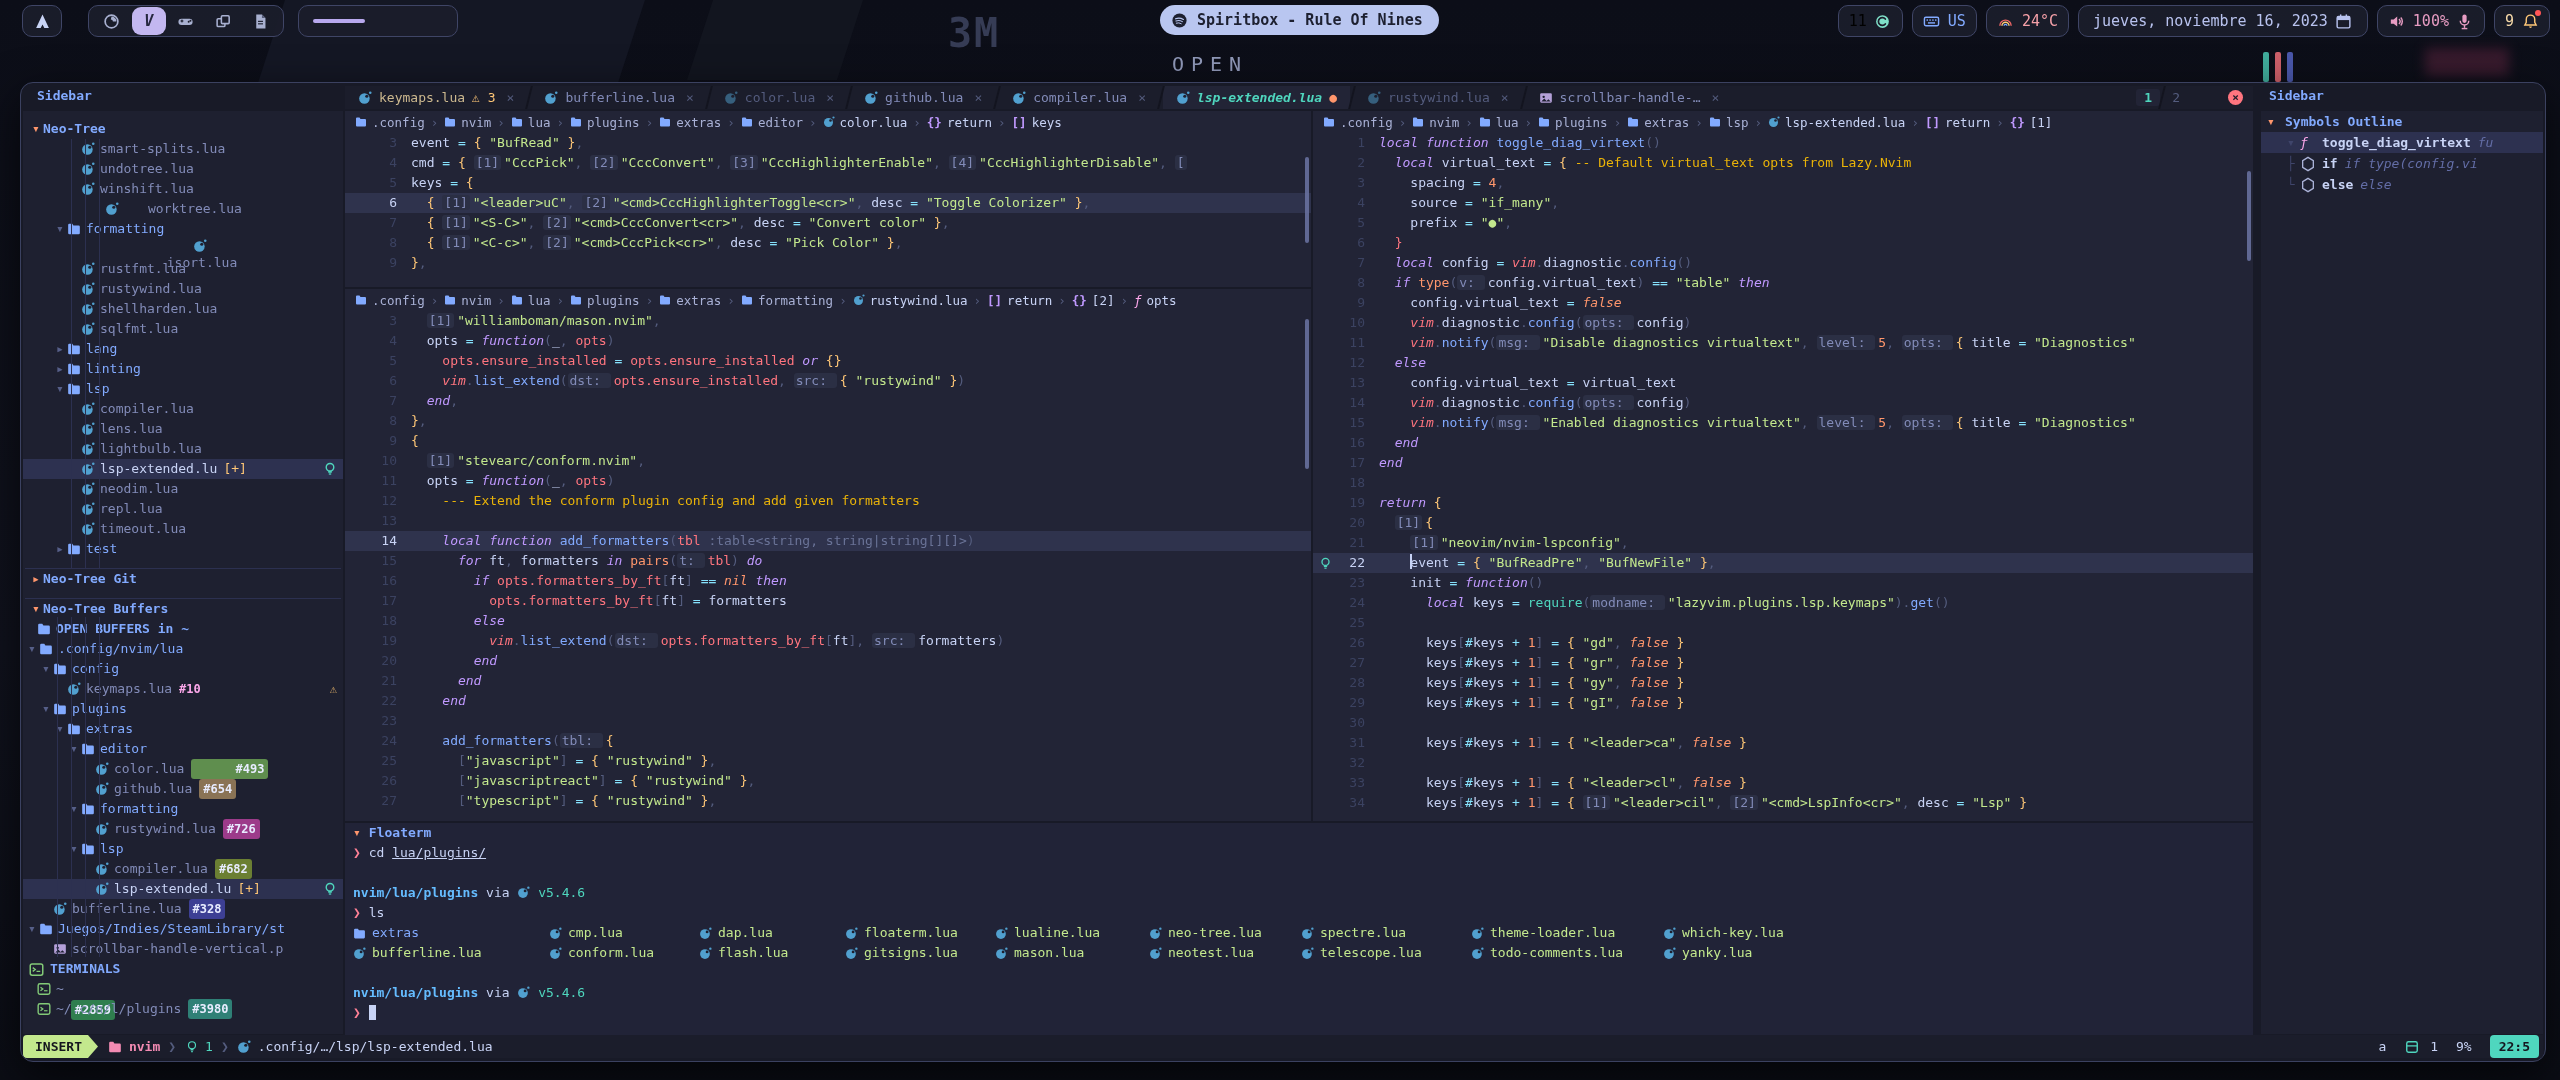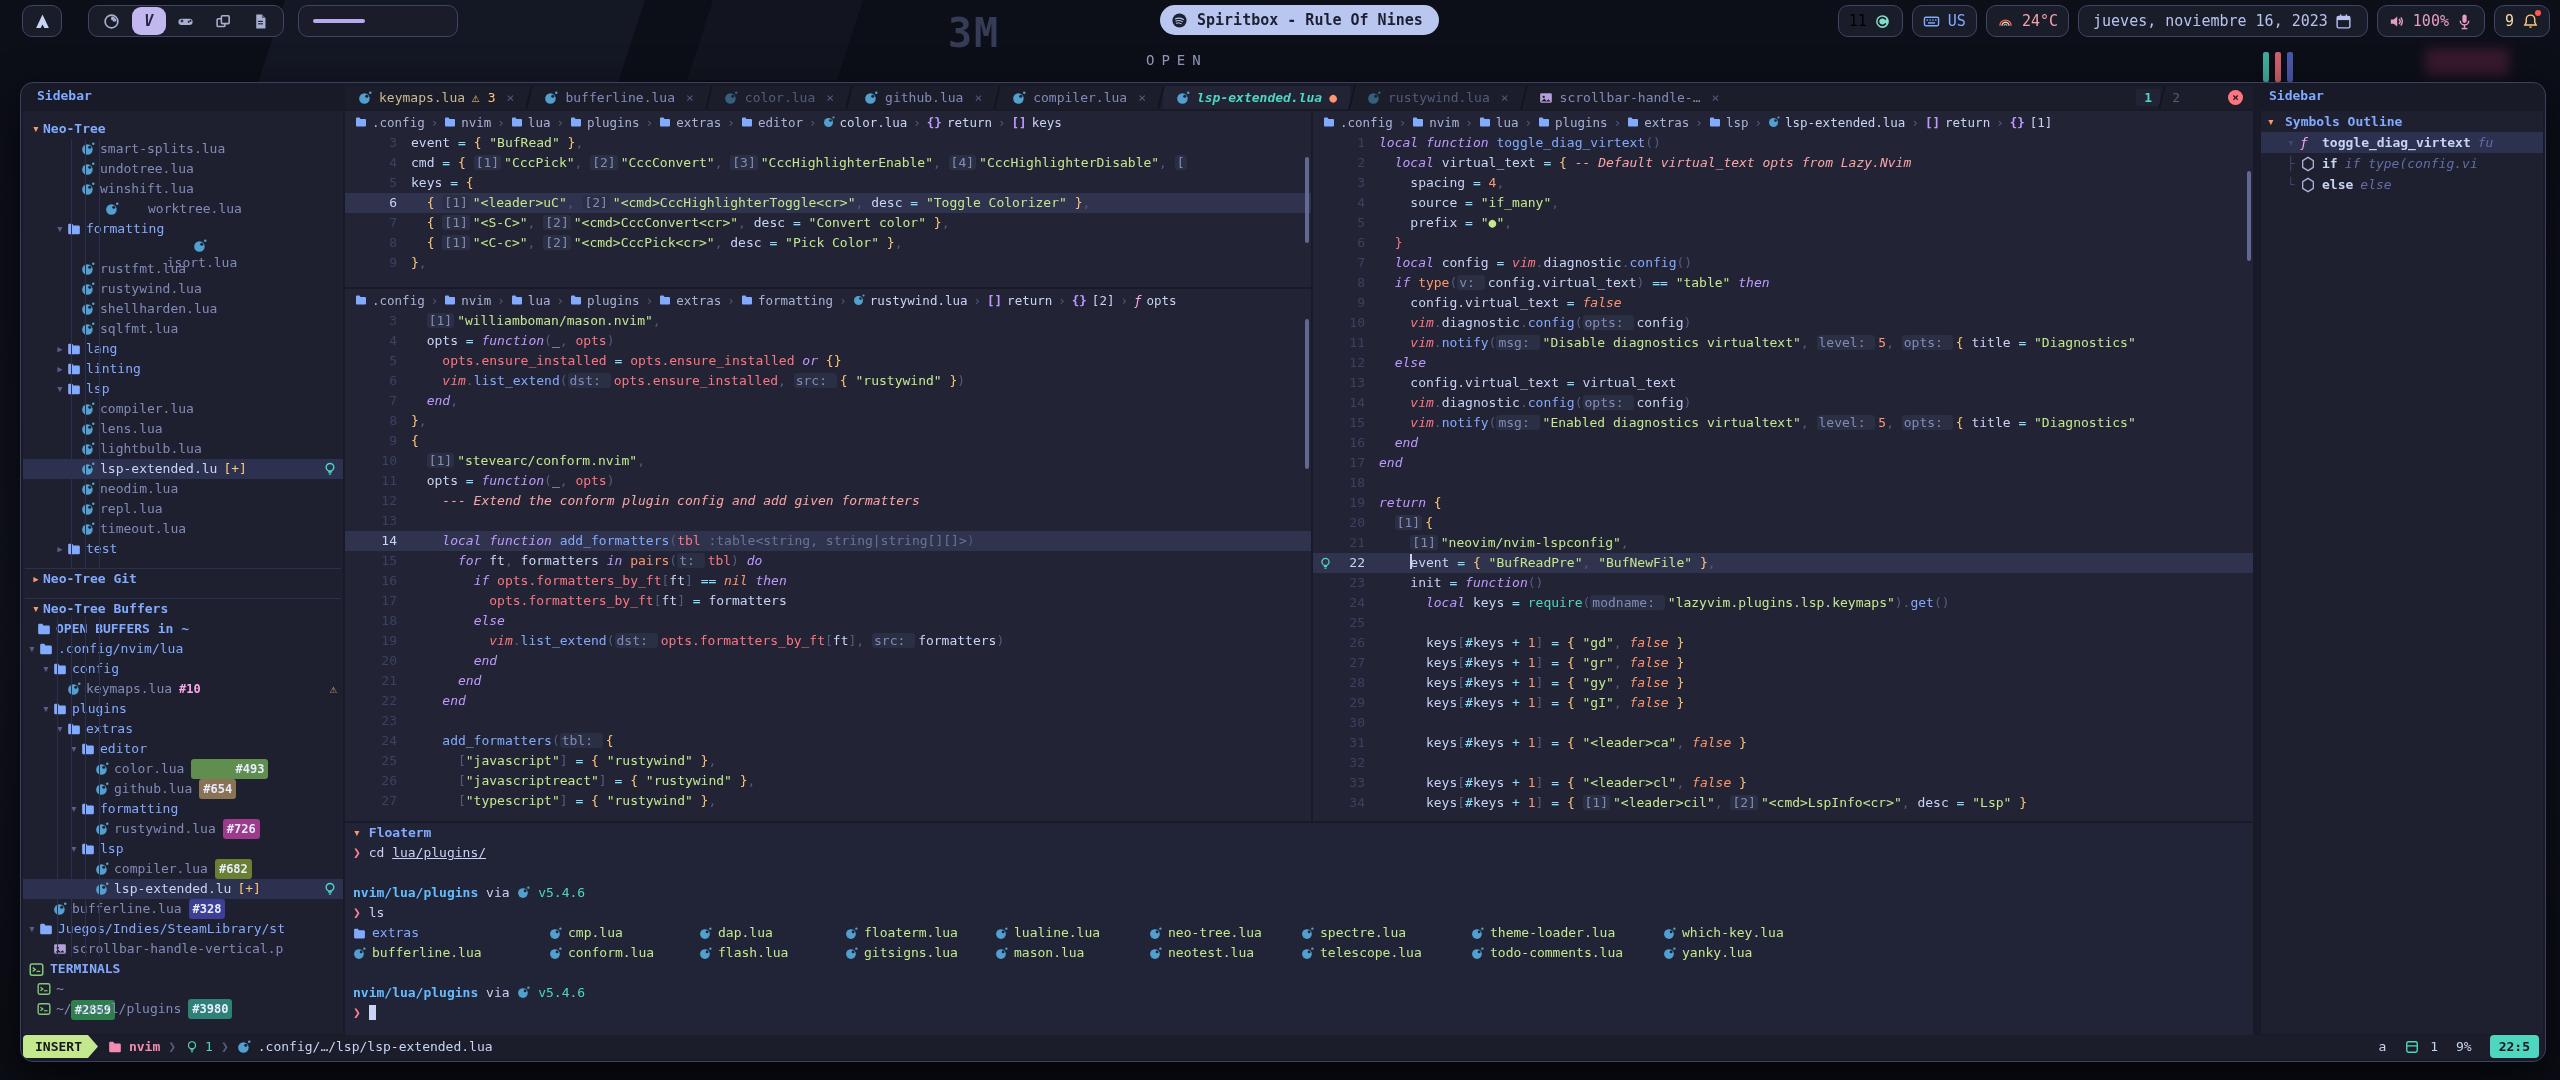--- a/index.html
+++ b/index.html
@@ -1,21 +1,21 @@
 <!DOCTYPE html>
 <html><head>
 <meta charset="utf-8">
 <style>
   html,body{margin:0;padding:0;background:#0b0d16;width:2560px;height:1080px;overflow:hidden;
     font-family:"DejaVu Sans Mono",monospace;-webkit-font-smoothing:antialiased}
   
   #wall{position:absolute;inset:0;background:linear-gradient(180deg,#0c0e18 0%,#10121d 60%,#0b0d15 100%)}
   .wshape{position:absolute;background:#141724;transform:skewX(-18deg)}
   .wtext3m{position:absolute;left:948px;top:10px;font-size:40px;font-weight:bold;color:#363c55;letter-spacing:2px}
-  .wtextopen{position:absolute;left:1146px;top:52px;font-size:14px;color:#a8b2d6;letter-spacing:7px;opacity:.85}
+  .wtextopen{position:absolute;left:1172px;top:52px;font-size:20px;color:#a8b2d6;letter-spacing:7px;opacity:.85}
   .neon{position:absolute;top:52px;width:6px;height:30px;border-radius:2px;opacity:.8}
   .glow{position:absolute;left:2425px;top:48px;width:84px;height:28px;background:#54223a;filter:blur(6px);opacity:.6}
   
   #topbar{position:absolute;left:0;top:0;width:2560px;height:40px;font-size:15px}
   .tbox{position:absolute;top:5px;height:30px;background:rgba(27,29,43,.92);border:1px solid #3f4566;
     border-radius:10px;display:flex;align-items:center;color:#c0caf5}
   .tico{display:inline-flex;width:18px;height:18px;align-items:center;justify-content:center}
   .tico svg{width:17px;height:17px}
   .appslot{width:34px;height:28px;display:flex;align-items:center;justify-content:center;color:#a8b0d0}
   .appslot svg{width:17px;height:17px}
@@ -81,21 +81,21 @@
   .tk-fg{color:#c8d3f5}.tk-dim{color:#545c7e}.tk-ws{color:#c8d3f5}
   .tk-kw{color:#c099ff;font-style:italic}
   .tk-fn{color:#82aaff}
   .tk-str{color:#c3e88d}
   .tk-num{color:#ff966c}
   .tk-bool{color:#ff966c;font-style:italic}
   .tk-prop{color:#ff757f}
   .tk-vim{color:#ff757f;font-style:italic}
   .tk-op{color:#86e1fc}
   .tk-br{color:#ffc777}
-  .tk-cm{color:#fca5a5;font-style:italic}
+  .tk-cm{color:#eab308;}
   .tk-doc{color:#fca7ea;font-style:italic}
   .tk-typ{color:#b4c2f0;font-style:italic}
   .tk-ghost{color:#6a7397}
   .tk-blt{color:#ff966c}
   .tk-teal{color:#4fd6be}
   .tk-hint{color:#828bb8;background:#2b2f44;border-radius:3px;padding:0 2px;margin:0 3px 0 0}
   .tk-beam{display:inline-block;width:2px;height:15px;background:#c8d3f5;vertical-align:-2px;margin-right:-2px}
   .sbar{position:absolute;right:2px;width:4px;border-radius:2px;background:#6b74a3;opacity:.85}
   
   #ft{position:absolute;left:324px;top:740px;width:1908px;height:212px;background:#212337;overflow:hidden;

